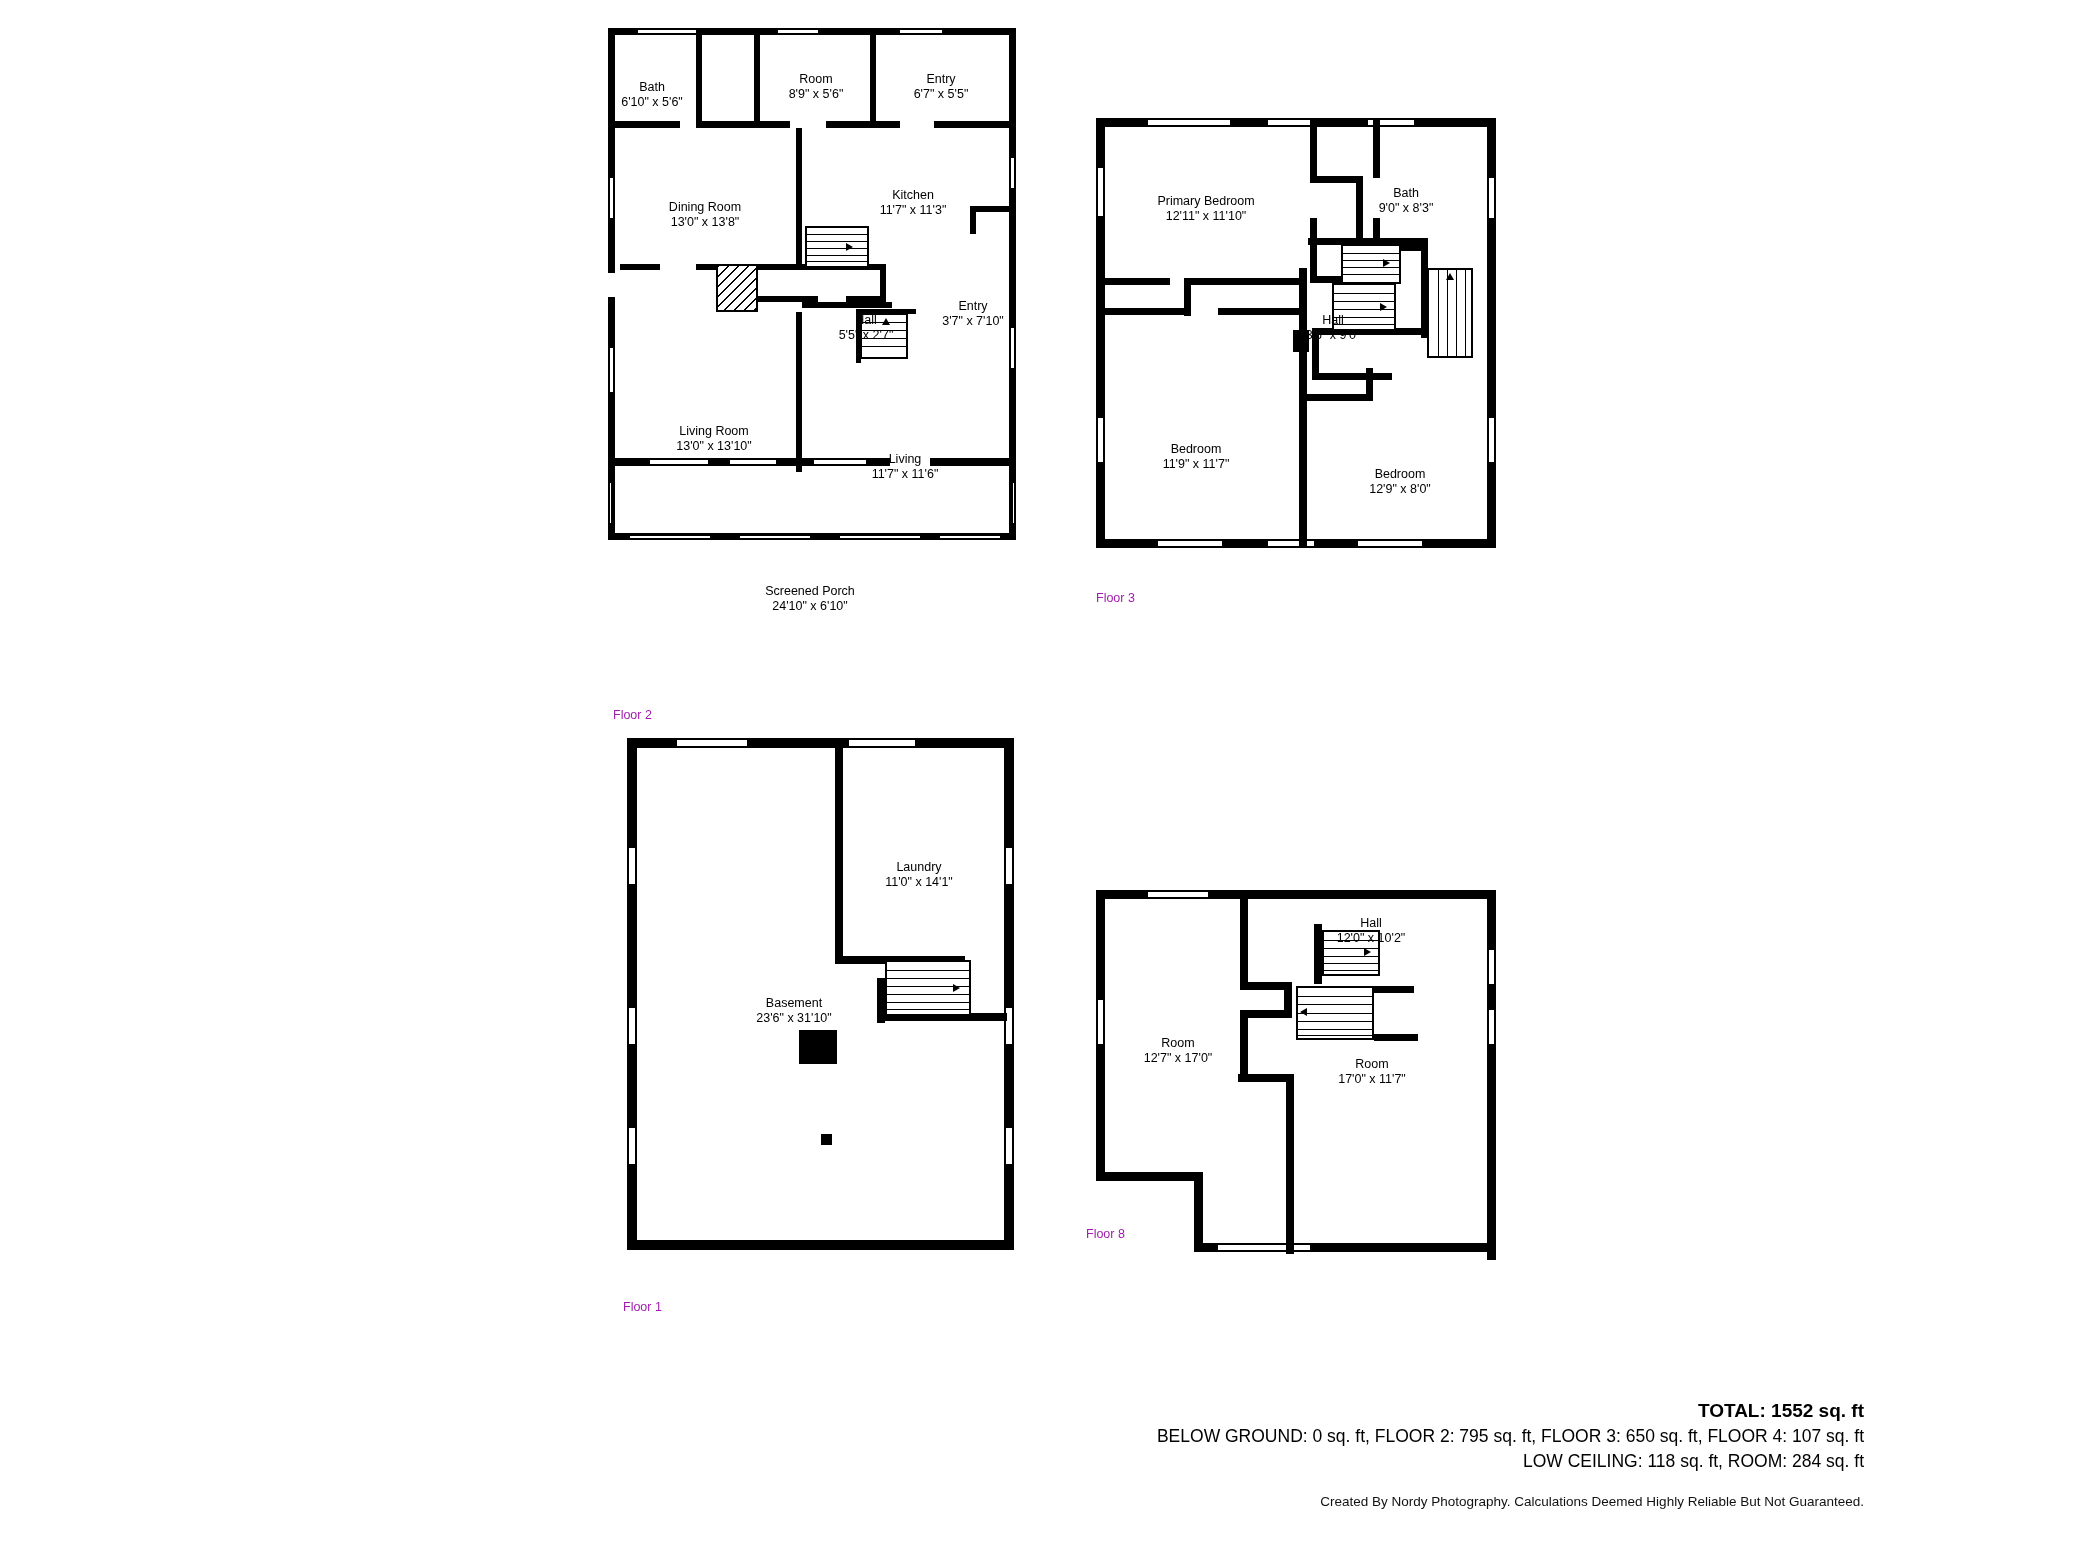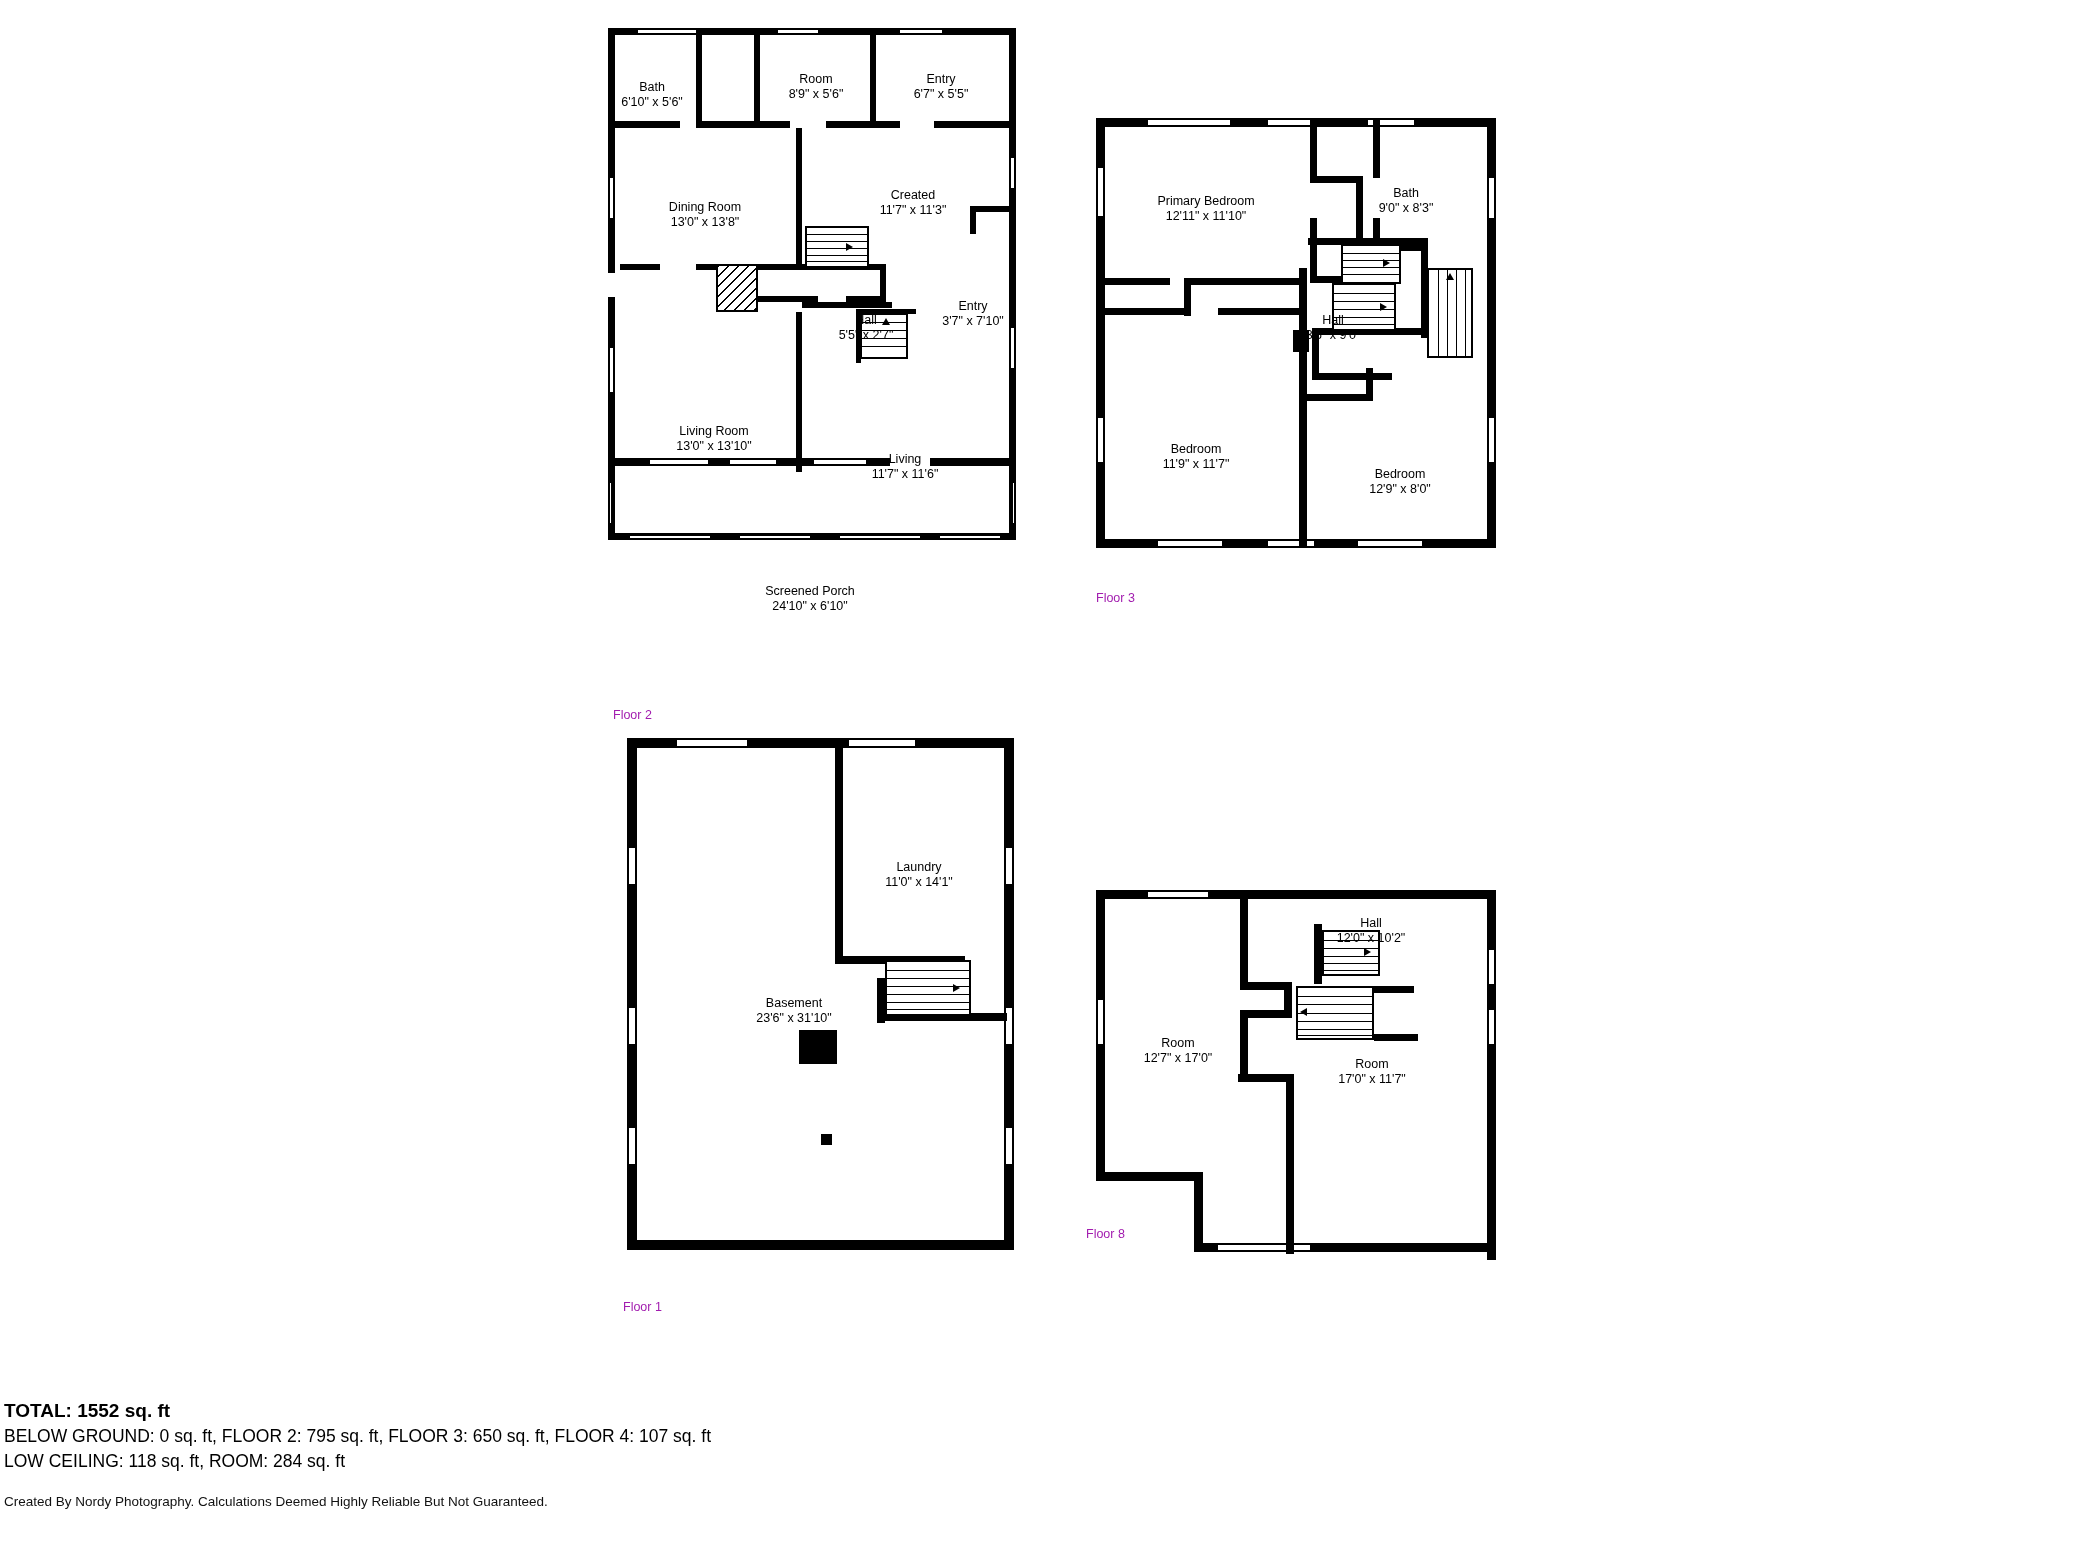--- a/index.html
+++ b/index.html
@@ -111,23 +111,23 @@
   .hatch {
     position: absolute;
     border: 2px solid #000;
     box-sizing: border-box;
     background:
       repeating-linear-gradient(135deg, #000 0 1.4px, #fff 1.4px 7px);
   }
   .blk { position: absolute; background: #000; }
   #footer {
     position: absolute;
-    left: 4px;
+    left: 12px;
     width: 1852px;
-    text-align: left;
+    text-align: right;
   }
   #footer .total {
     font-size: 19px;
     font-weight: bold;
     line-height: 26px;
   }
   #footer .lines {
     font-size: 17.5px;
     line-height: 25px;
   }
@@ -239,21 +239,21 @@
     </div>
     <div class="label" style="left:341px; top:44px;">
       <span class="nm">Entry</span>
       <span class="dim">6'7" x 5'5"</span>
     </div>
     <div class="label" style="left:105px; top:172px;">
       <span class="nm">Dining Room</span>
       <span class="dim">13'0" x 13'8"</span>
     </div>
     <div class="label" style="left:313px; top:160px;">
-      <span class="nm">Created</span>
+      <span class="nm">Kitchen</span>
       <span class="dim">11'7" x 11'3"</span>
     </div>
     <div class="label" style="left:266px; top:285px;">
       <span class="nm">Hall</span>
       <span class="dim">5'5" x 2'7"</span>
     </div>
     <div class="label" style="left:373px; top:271px;">
       <span class="nm">Entry</span>
       <span class="dim">3'7" x 7'10"</span>
     </div>

